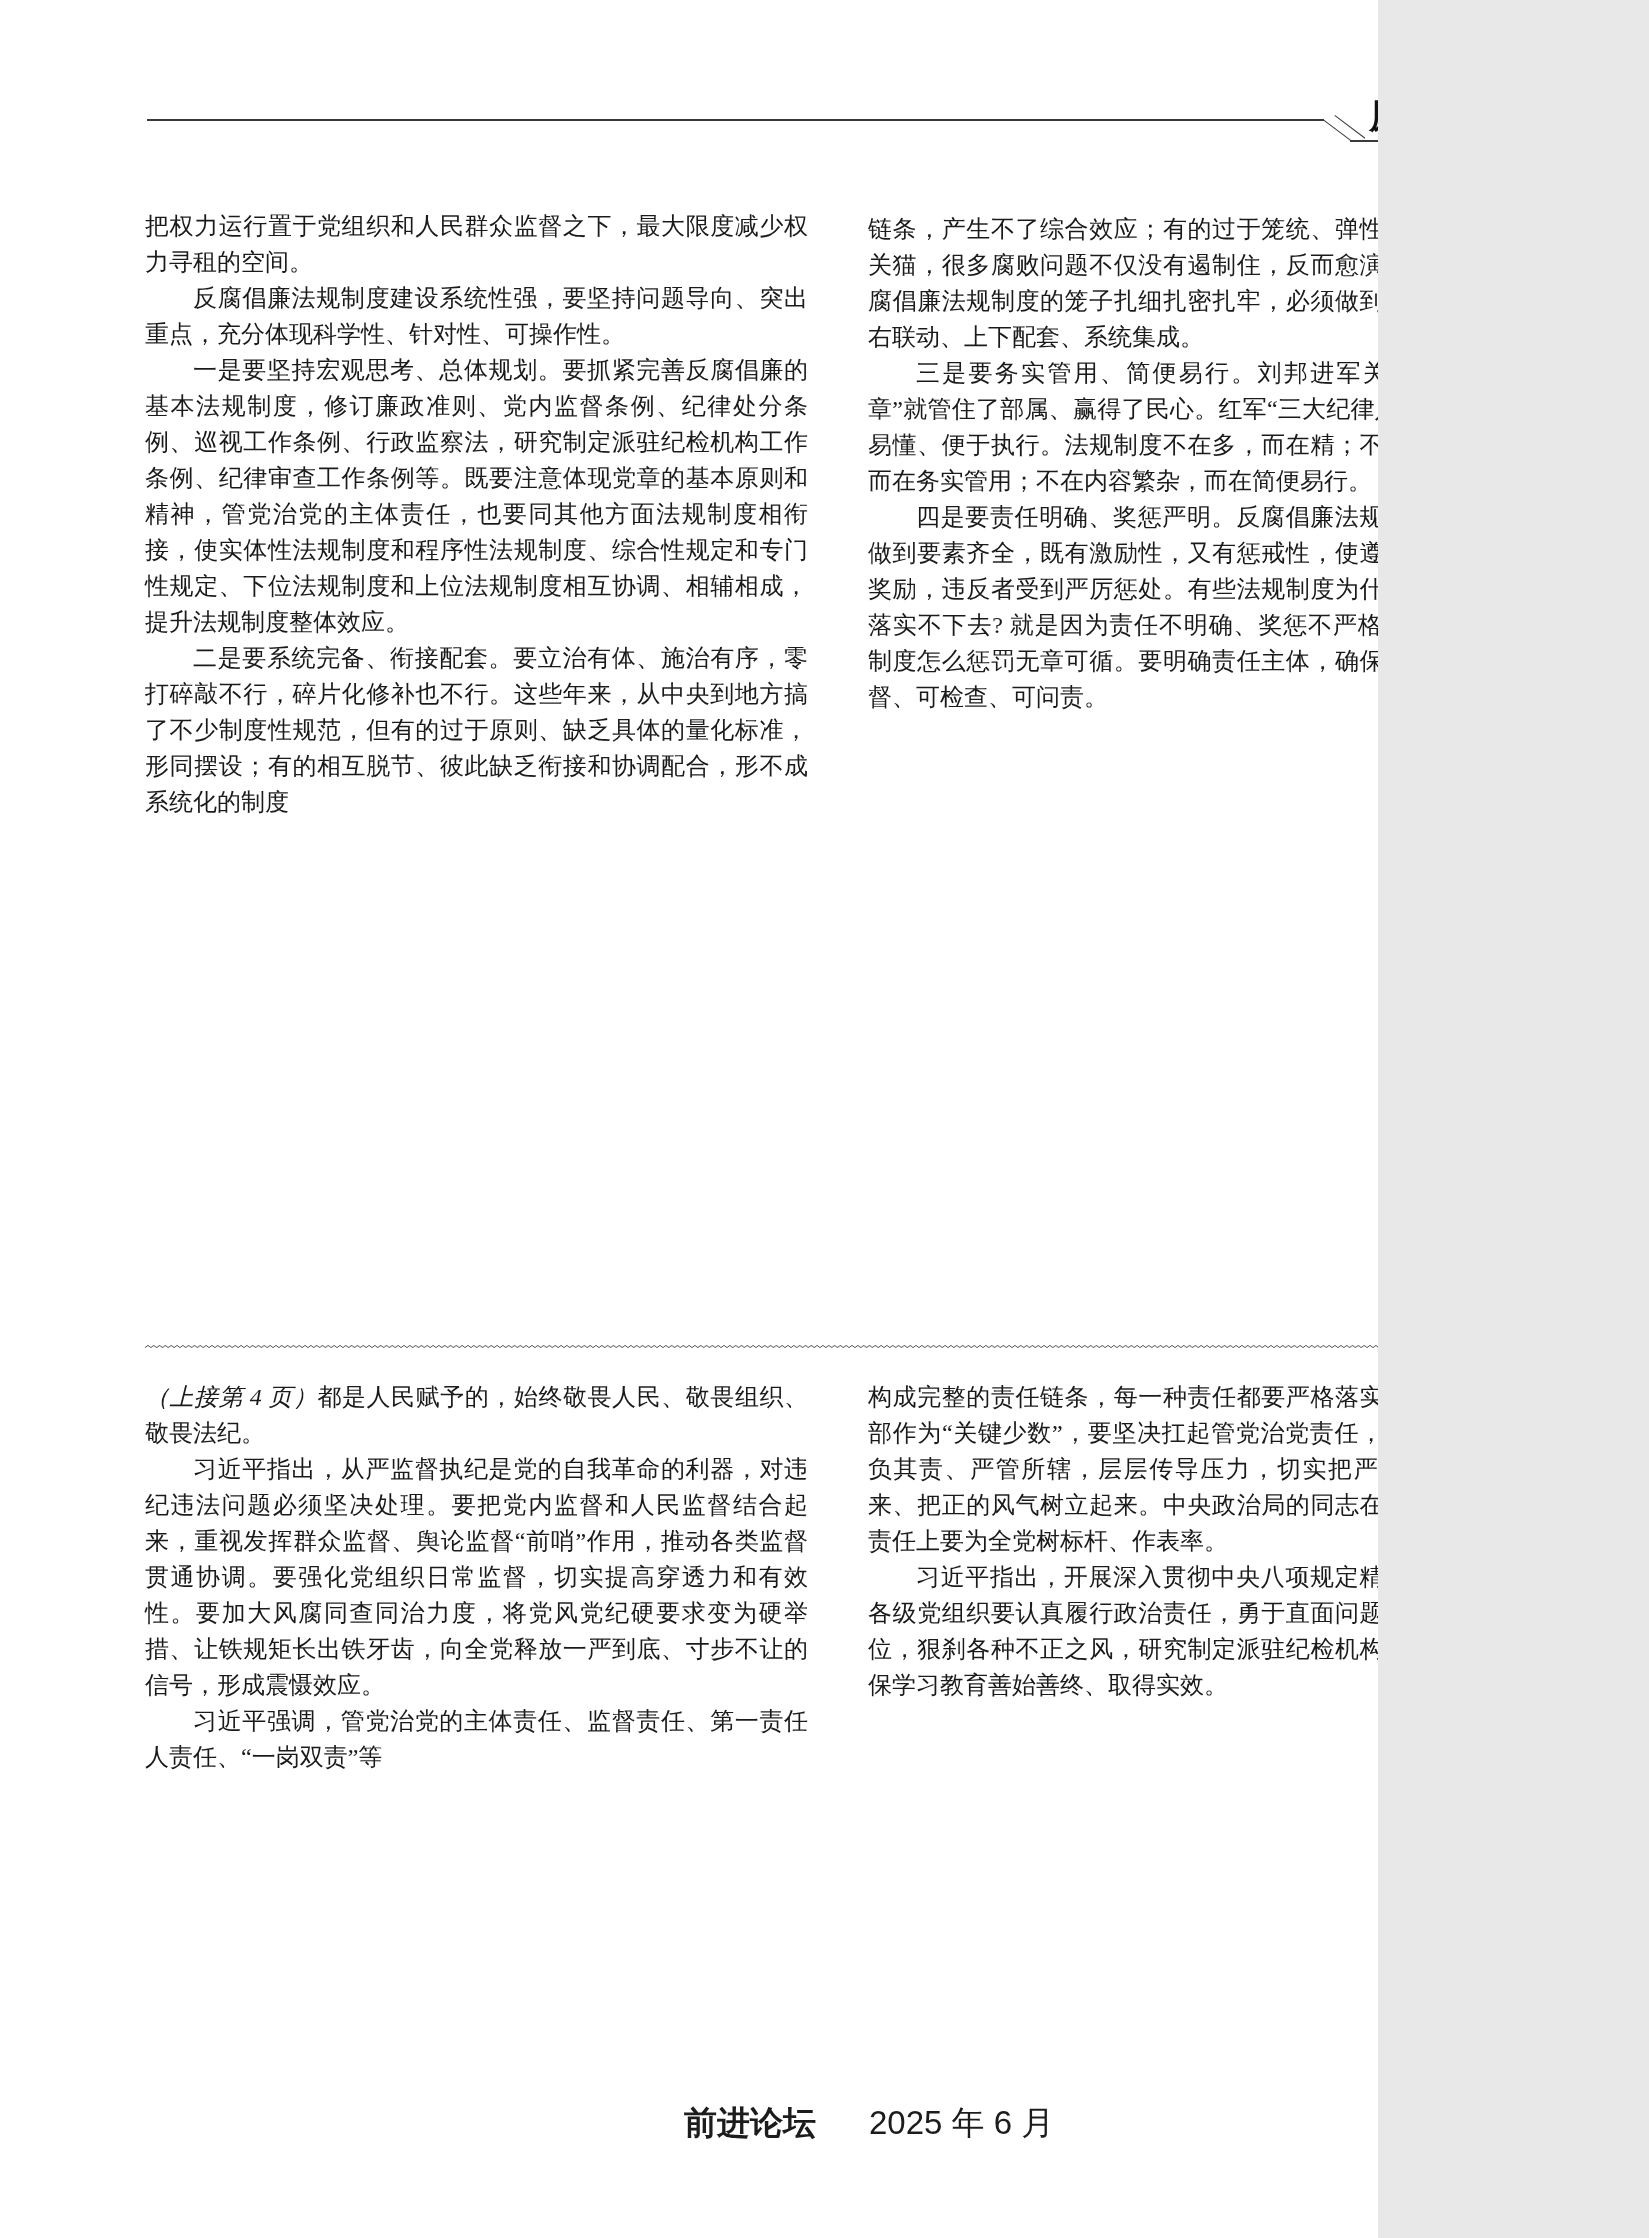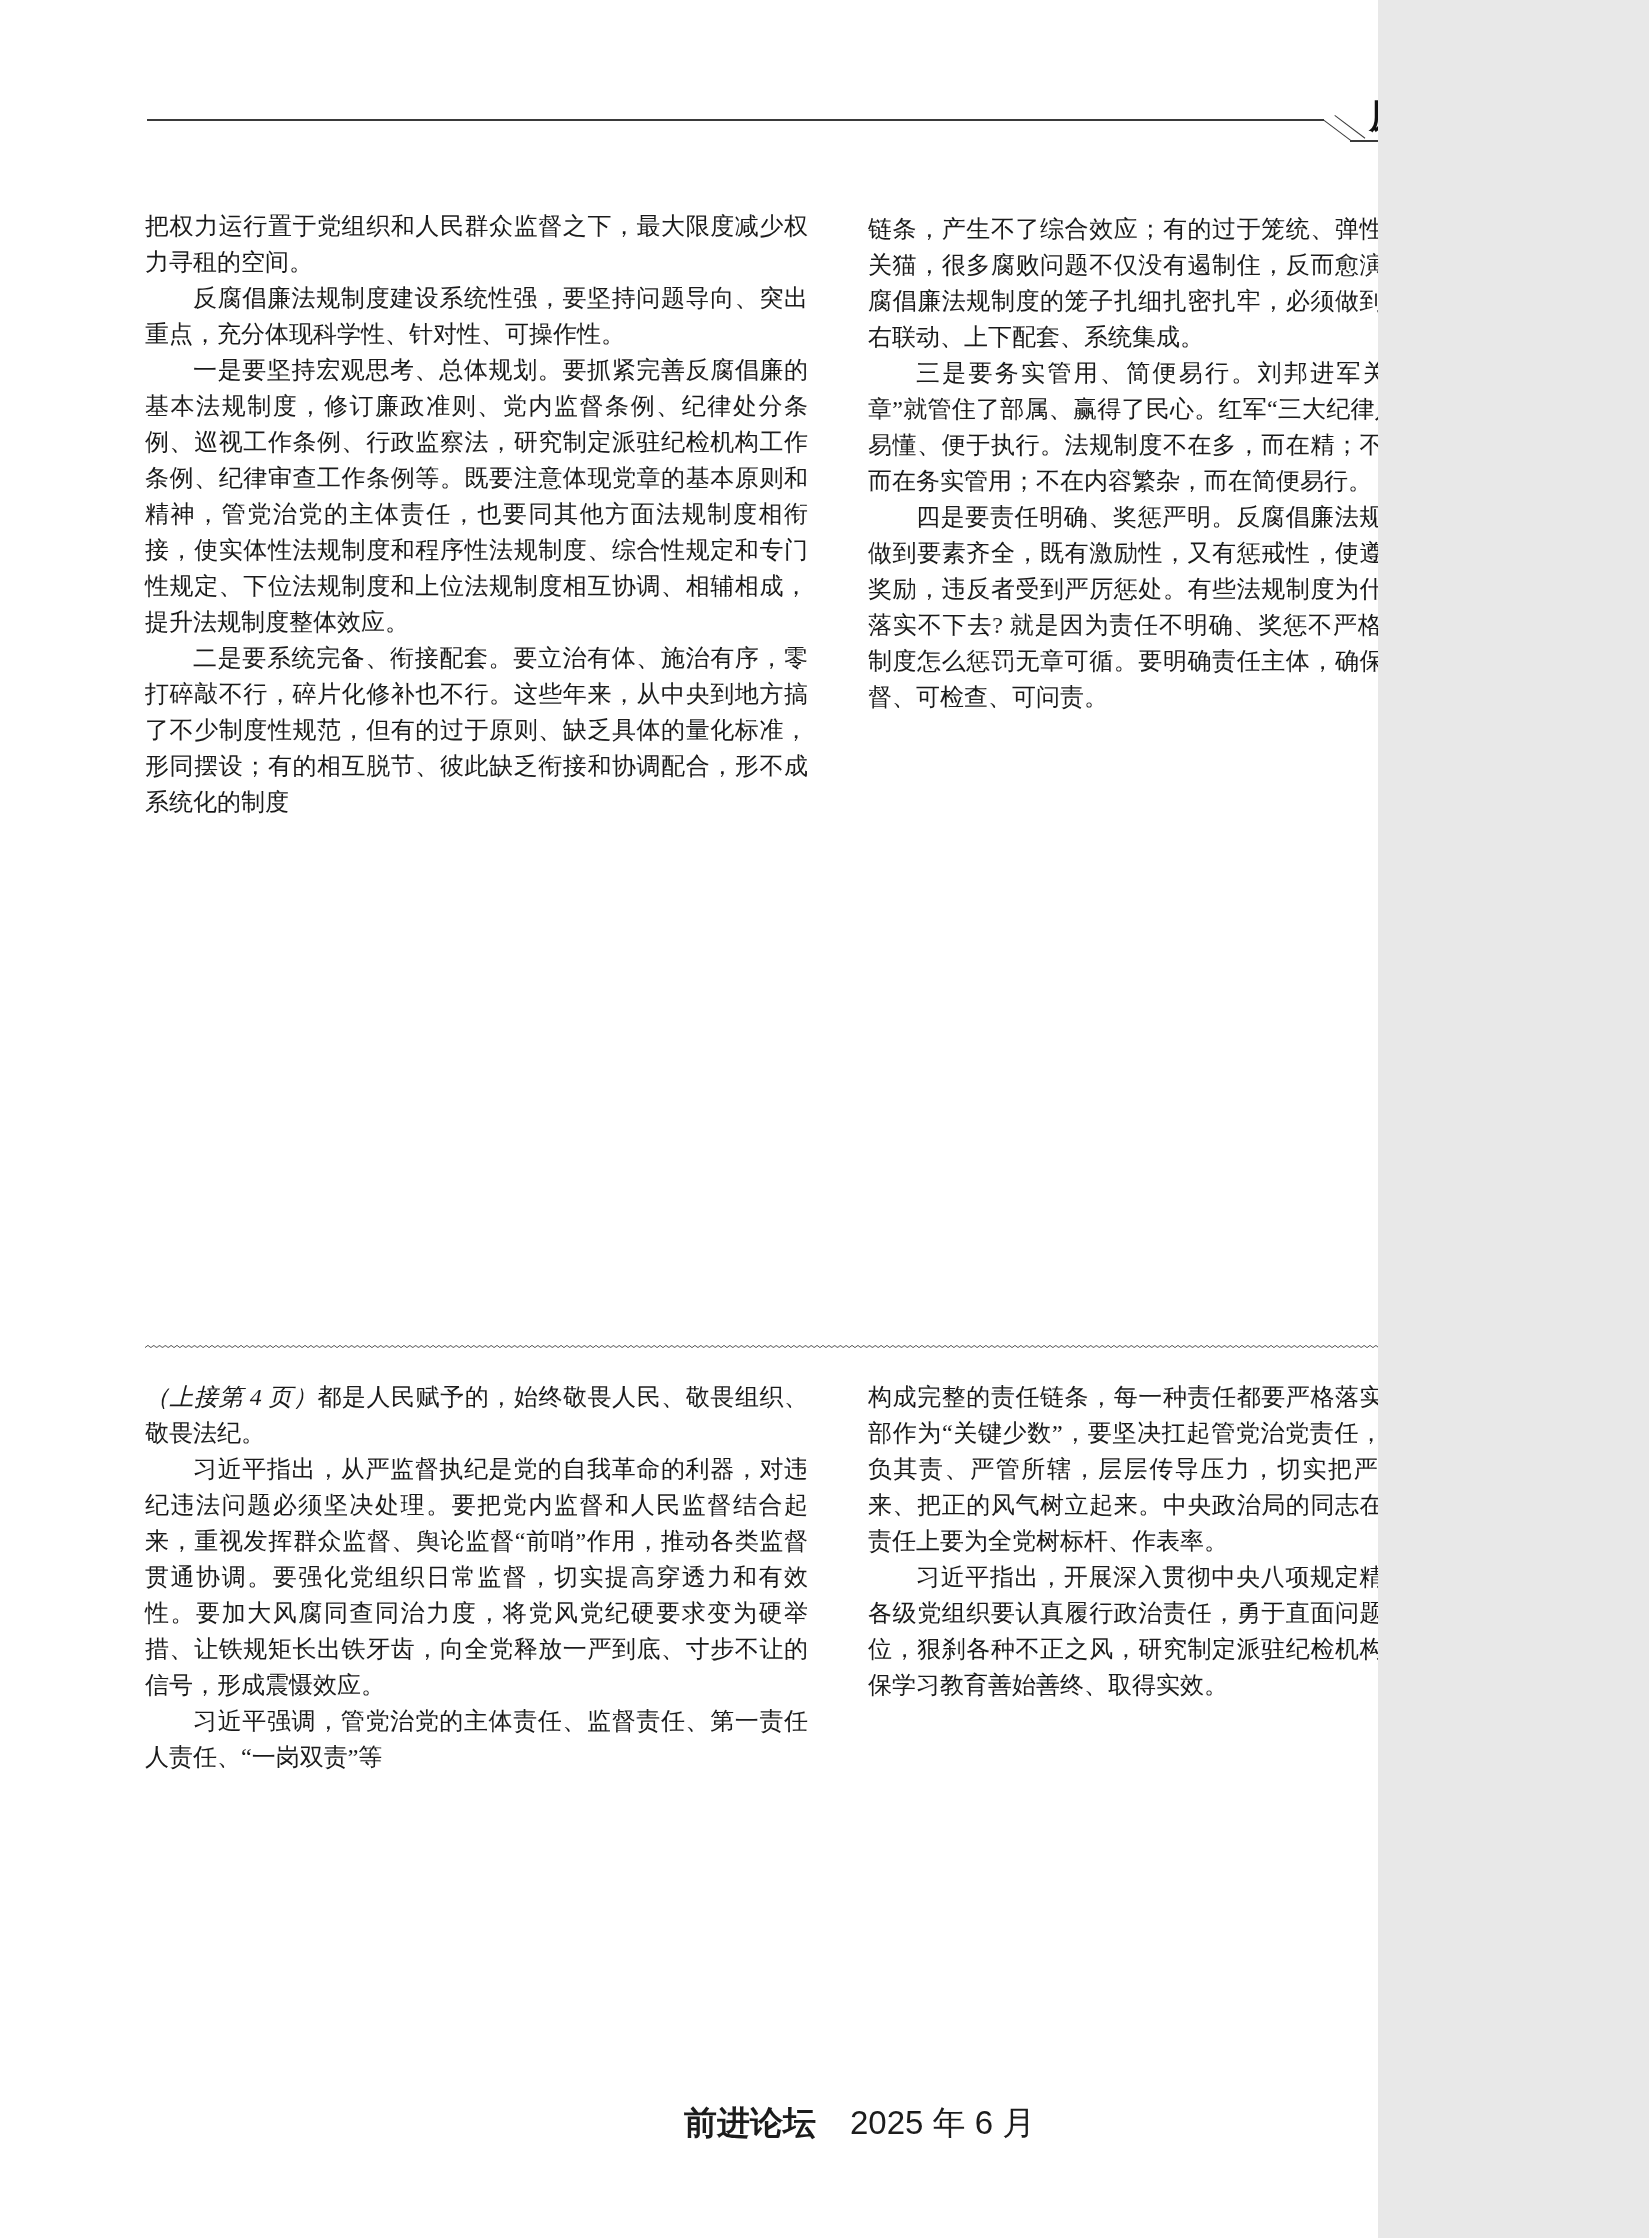--- a/index.html
+++ b/index.html
@@ -46,21 +46,21 @@
   .top-right{left:868px;top:211px;}
   .bottom-left{left:145px;top:1379px;}
   .bottom-right{left:868px;top:1379px;}
 
   
   .wavy{position:absolute;left:145px;top:1343px;}
 
   
   .footer-center{
     position:absolute;left:684px;top:2101px;
-    display:flex;gap:34px;align-items:flex-start;
+    display:flex;gap:53px;align-items:flex-start;
     font-family:"Liberation Sans","DejaVu Sans",sans-serif;
     font-size:33px;color:#1c1c1c;white-space:nowrap;
   }
   .footer-journal{font-weight:bold;}
   .footer-page{
     position:absolute;left:1477px;top:2102px;
     font-family:Liberation Sans, sans-serif;
     font-size:34px;color:#0f172a;
   }
 </style>

